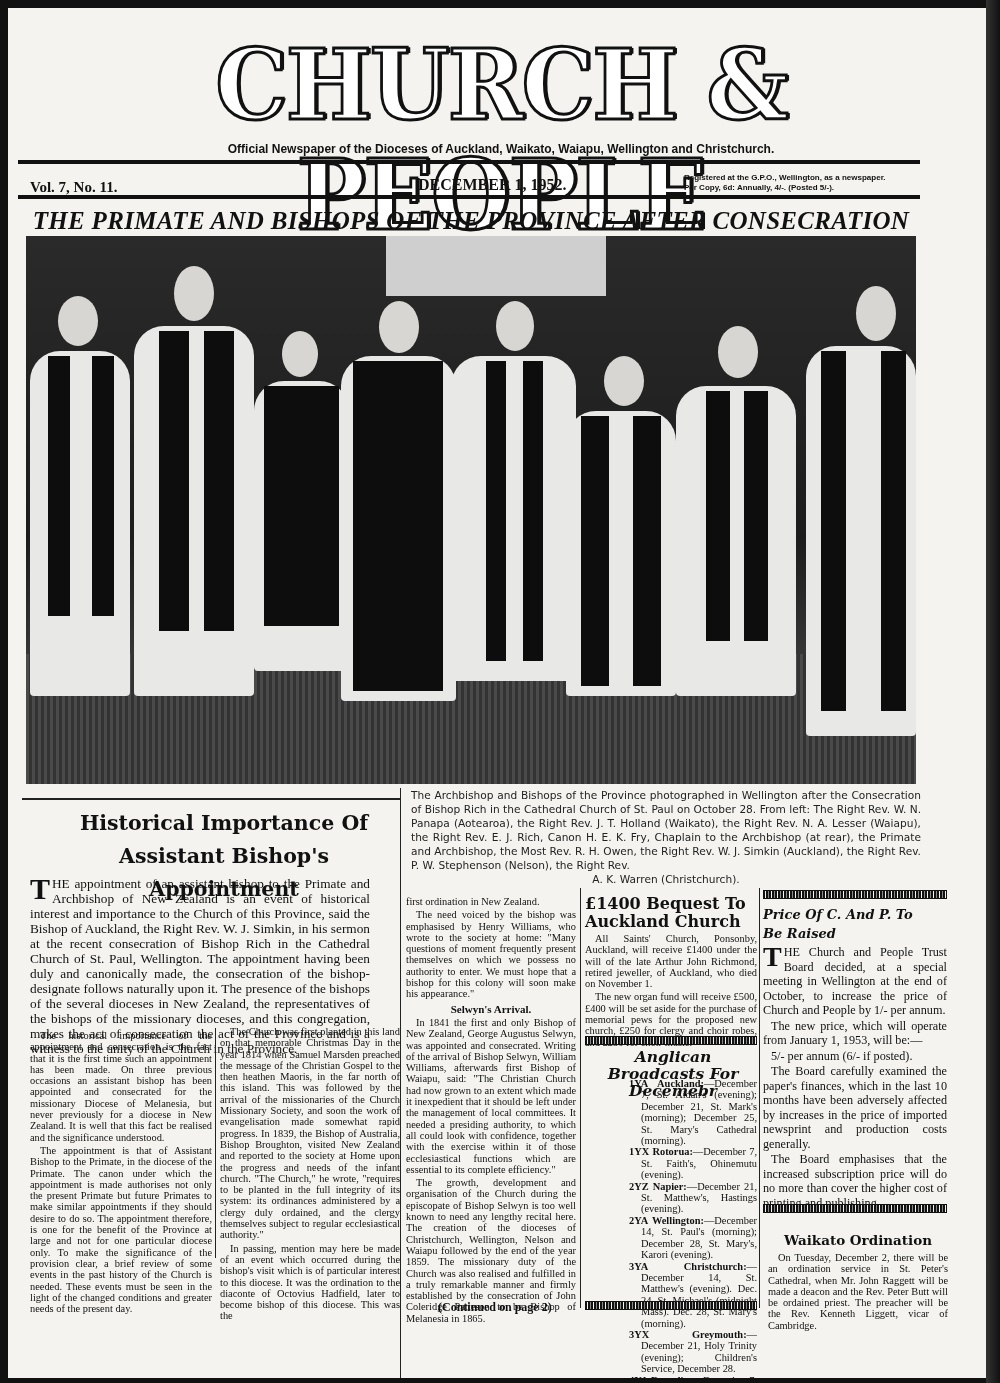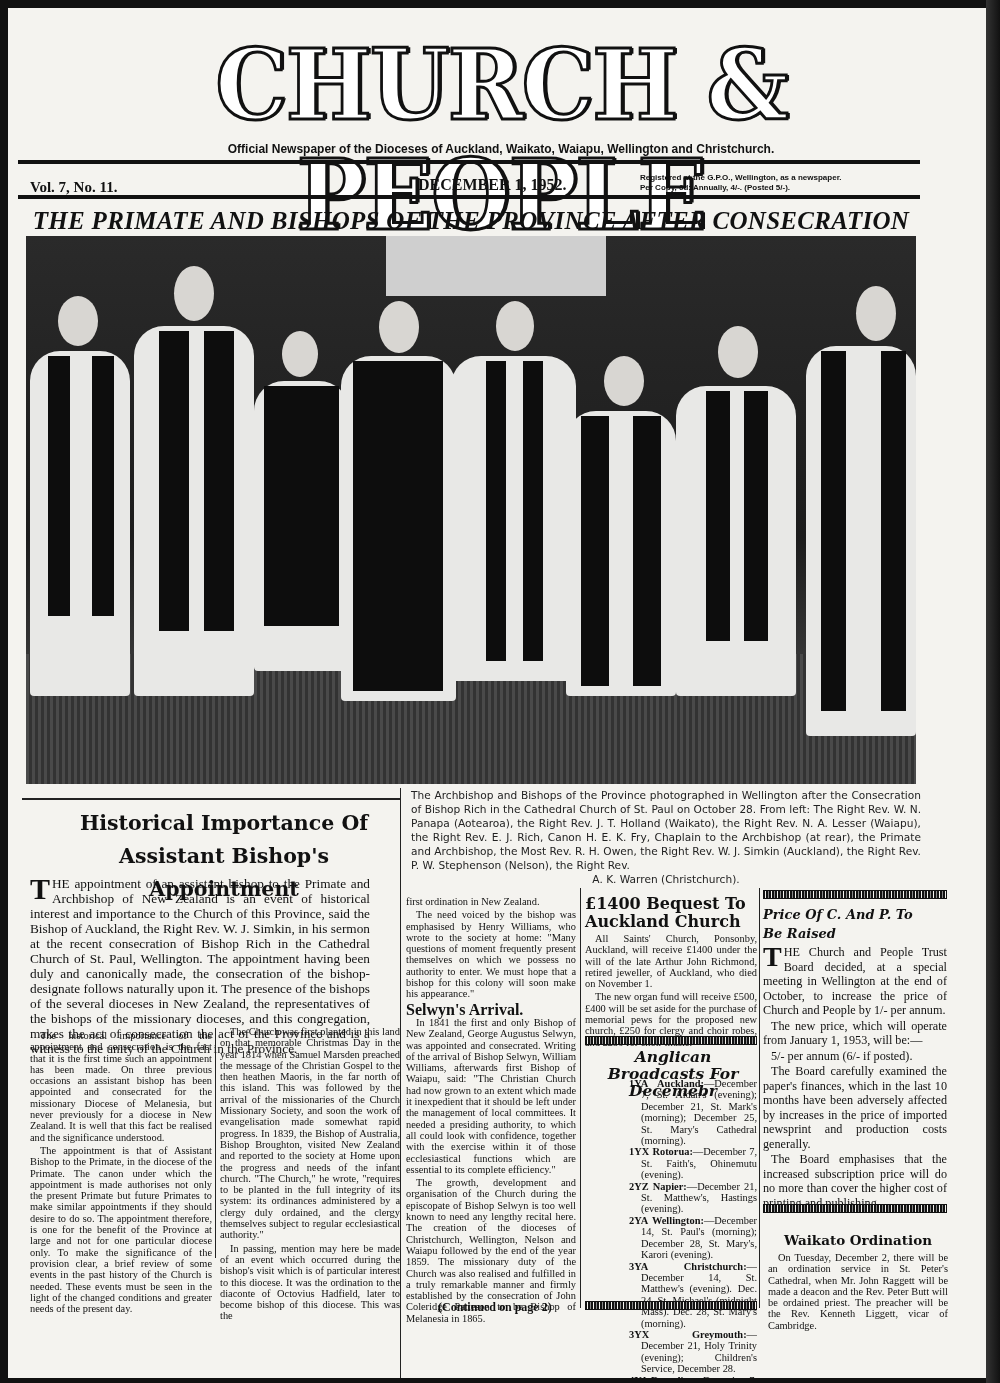--- a/index.html
+++ b/index.html
@@ -3,37 +3,37 @@
 <meta charset="utf-8">
 <style>
   html, body { margin:0; padding:0; }
   body { width:1000px; height:1383px; background:#111; position:relative; overflow:hidden; font-family:"Liberation Serif", serif; color:#111; }
   .page { position:absolute; left:8px; top:8px; width:986px; height:1375px; background:#f4f3ef; overflow:hidden; }
   .masthead { position:absolute; left:0; top:22px; width:986px; text-align:center; font-family:"DejaVu Serif", serif; font-size:98px; font-weight:bold; letter-spacing:-2px; line-height:110px; color:#fff; -webkit-text-stroke:3px #111; text-shadow: 3px 0 0 #111, -1px 0 0 #111; transform:scaleX(0.93); }
   .subtitle { position:absolute; left:0; top:134px; width:986px; text-align:center; font-family:"Liberation Sans", sans-serif; font-weight:bold; font-size:12px; }
   .rule { position:absolute; left:10px; width:902px; height:4px; background:#111; }
   .vol { position:absolute; left:22px; top:171px; font-size:15px; font-weight:bold; }
   .date { position:absolute; left:410px; top:168px; font-size:16px; font-weight:bold; }
-  .reg { position:absolute; left:632px; top:165px; font-size:8px; font-family:"Liberation Sans", sans-serif; font-weight:bold; line-height:10px; }
+  .reg { position:absolute; left:676px; top:165px; font-size:8px; font-family:"Liberation Sans", sans-serif; font-weight:bold; line-height:10px; }
   .banner { position:absolute; left:12px; top:199px; width:902px; text-align:center; font-style:italic; font-weight:bold; font-size:25px; letter-spacing:0.3px; }
   .photo { position:absolute; left:18px; top:228px; width:890px; height:548px; overflow:hidden; background:linear-gradient(180deg,#2a2a2a 0%,#1c1c1c 55%,#3a3a3a 80%,#555 100%); }
   .sky { position:absolute; left:360px; top:0; width:220px; height:60px; background:#cfcfcf; }
   .grass { position:absolute; left:0; bottom:0; width:100%; height:130px; background:repeating-linear-gradient(90deg,#4a4a4a 0 3px,#333 3px 6px); }
   .fig { position:absolute; }
   .robe { position:absolute; border-radius:30px 30px 4px 4px; background:#e8e8e6; }
   .stole { position:absolute; background:#0d0d0d; }
   .head { position:absolute; border-radius:50%; background:#d8d6d2; }
   .caption { position:absolute; left:403px; top:780px; width:510px; font-family:"DejaVu Sans", sans-serif; font-size:10.6px; line-height:14px; text-align:justify; color:#222; }
   .caption .last { text-align:center; display:block; }
   .h-main { position:absolute; left:36px; top:799px; width:360px; text-align:center; font-family:"DejaVu Serif", serif; font-weight:bold; font-size:20.5px; line-height:33px; }
   .lead { position:absolute; left:22px; top:868px; width:340px; font-size:13.3px; line-height:15px; text-align:justify; }
   .dropcap { float:left; font-size:30px; line-height:26px; margin-right:2px; font-weight:bold; }
   .col { position:absolute; font-size:10.4px; line-height:11.3px; text-align:justify; font-family:"Liberation Serif", serif; }
   .col p { margin:0 0 2px 0; text-indent:10px; }
-  .col .sub { font-weight:bold; font-size:16px; margin:4px 0 2px; text-indent:0; }
+  .col .sub { text-align:center; font-weight:bold; font-size:11px; margin:4px 0 2px; text-indent:0; }
   .vline { position:absolute; width:1px; background:#222; }
   .hline { position:absolute; height:2px; background:#222; }
   .h-beq { position:absolute; left:577px; top:887px; font-family:"DejaVu Serif", serif; font-weight:bold; font-size:16px; line-height:18px; }
   .h-angl { position:absolute; left:580px; top:1040px; width:170px; text-align:center; font-family:"DejaVu Serif", serif; font-style:italic; font-weight:bold; font-size:15.5px; line-height:17px; }
   .h-price { position:absolute; left:755px; top:897px; font-family:"DejaVu Serif", serif; font-style:italic; font-weight:bold; font-size:13px; line-height:19px; }
   .price-body { position:absolute; left:755px; top:937px; width:184px; font-size:12.2px; line-height:14.5px; text-align:justify; }
   .price-body p { margin:0 0 1px 0; text-indent:8px; }
   .h-waik { position:absolute; left:760px; top:1224px; width:180px; text-align:center; font-family:"DejaVu Serif", serif; font-weight:bold; font-size:13.5px; }
   .deco { position:absolute; height:7px; background:repeating-linear-gradient(90deg,#111 0 2px,#f4f3ef 2px 3px,#111 3px 5px,#888 5px 6px); border-top:1px solid #111; border-bottom:1px solid #111; }
   .bc { position:absolute; left:577px; top:1070px; width:172px; font-size:10.4px; line-height:11.4px; }

